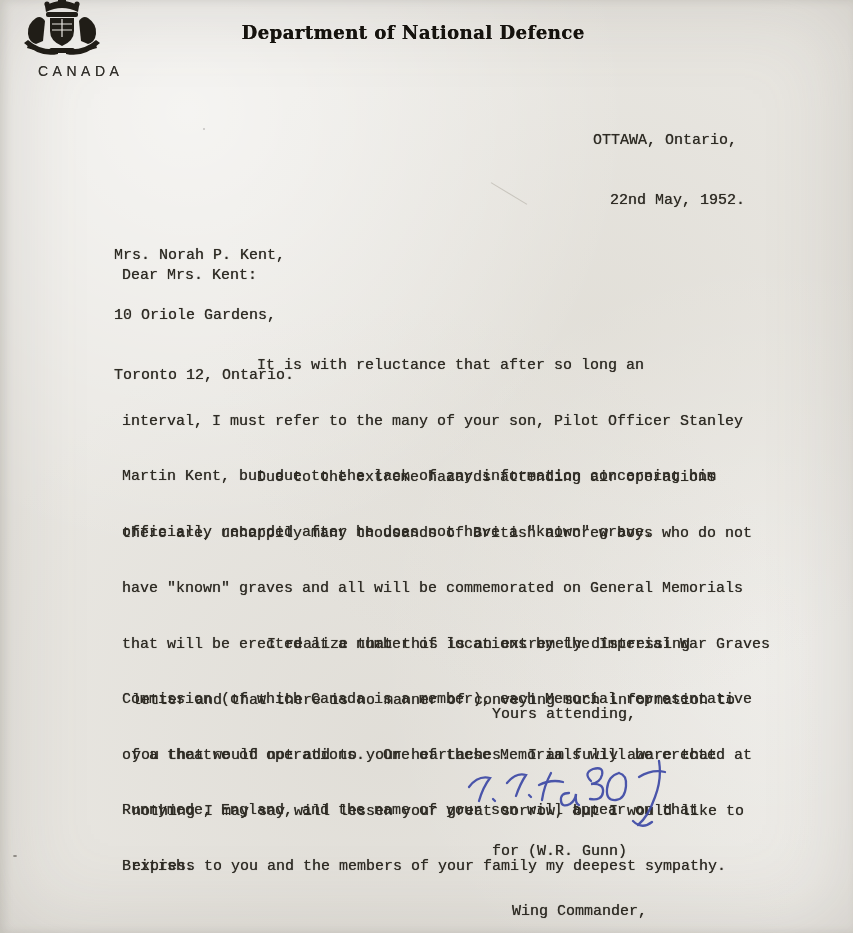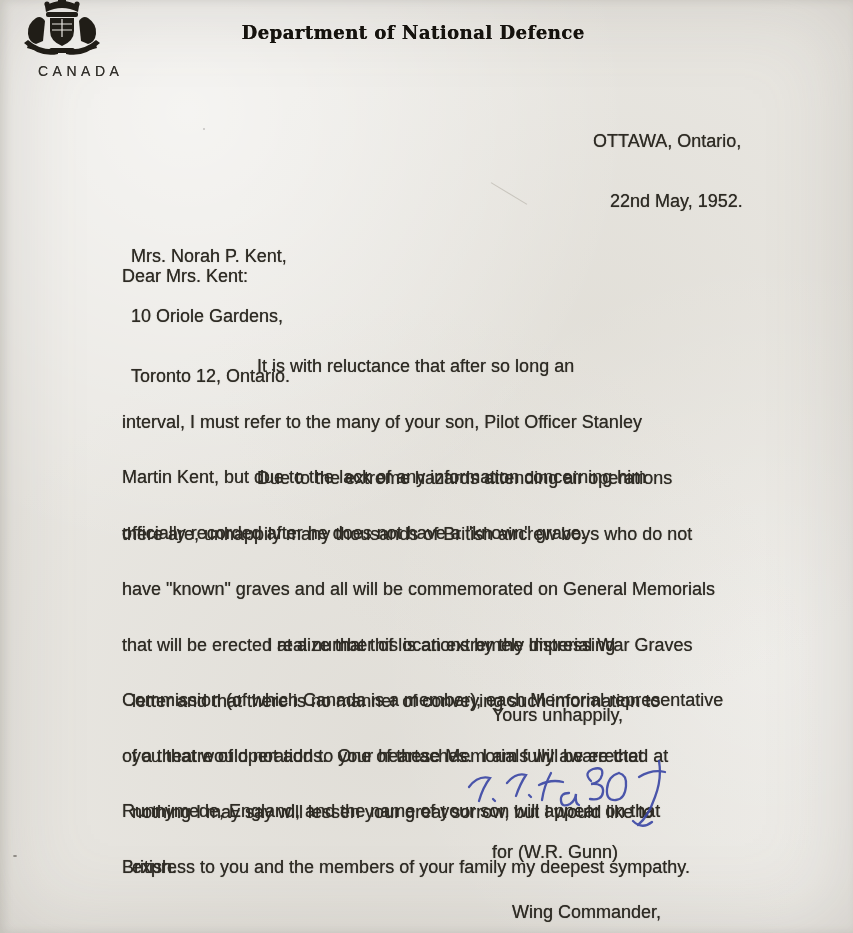--- a/index.html
+++ b/index.html
@@ -11,22 +11,22 @@
     background-image:
       radial-gradient(circle at 22% 12%, rgba(255,255,255,0.55), rgba(255,255,255,0) 42%),
       radial-gradient(circle at 70% 35%, rgba(213,209,199,0.35), rgba(213,209,199,0) 45%),
       radial-gradient(circle at 45% 80%, rgba(209,205,196,0.35), rgba(209,205,196,0) 50%),
       radial-gradient(circle at 90% 70%, rgba(255,255,255,0.3), rgba(255,255,255,0) 40%);
     box-shadow: inset 0 0 90px rgba(108,102,90,0.20), inset 4px 0 10px rgba(90,85,75,0.15);
     font-family:"Liberation Mono", monospace;
   }
   .typed{
     position:absolute;
-    font-family:Liberation Sans, sans-serif;
-    font-size:18px;
+    font-family:Liberation Mono, monospace;
+    font-size:15px;
     line-height:18.5px;
     color:#2e2b24;
     text-shadow:0 0 0.7px rgba(46,43,36,0.85);
     white-space:pre;
   }
   .tline{white-space:pre;}
   .tline.first{padding-left:135px;}
   .addr{line-height:20px;}
   .dateline{line-height:20px;}
   .dateline .date-row{padding-left:17px;}
@@ -102,21 +102,21 @@
     </svg>
   </div>
   <div class="canada-label">CANADA</div>
   <div class="masthead-title">Department of National Defence</div>
 
   <div class="typed dateline" style="left:593px;top:91px;">
     <div class="tline">OTTAWA, Ontario,</div>
     <div class="tline date-row">22nd May, 1952.</div>
   </div>
 
-  <div class="typed addr" style="left:131px;top:206px;">
+  <div class="typed addr" style="left:114px;top:206px;">
     <div class="tline">Mrs. Norah P. Kent,</div>
     <div class="tline">10 Oriole Gardens,</div>
     <div class="tline">Toronto 12, Ontario.</div>
   </div>
 
   <div class="typed" style="left:122px;top:267px;">Dear Mrs. Kent:</div>
 
   <div class="typed" style="left:122px;top:320px;">
     <div class="tline first">It is with reluctance that after so long an</div>
     <div class="tline">interval, I must refer to the many of your son, Pilot Officer Stanley</div>
@@ -136,21 +136,21 @@
   </div>
 
   <div class="typed" style="left:132px;top:599px;">
     <div class="tline first">I realize that this is an extremely distressing</div>
     <div class="tline">letter and that there is no manner of conveying such information to</div>
     <div class="tline">you that would not add to your heartaches.  I am fully aware that</div>
     <div class="tline">nothing I may say will lessen your great sorrow, but I would like to</div>
     <div class="tline">express to you and the members of your family my deepest sympathy.</div>
   </div>
 
-  <div class="typed" style="left:492px;top:706px;">Yours unhappily,</div>
+  <div class="typed" style="left:492px;top:706px;">Yours attending,</div>
 
   <div class="signature">
     <svg viewBox="0 0 215 75" width="215" height="75">
       <g fill="none" stroke="#3d49a6" stroke-width="2.3" stroke-linecap="round" opacity="0.92">
         <path d="M6,30 q9,-12 21,-9 q-7,9 -11,23"></path>
         <path d="M30,42 l2,2"></path>
         <path d="M44,26 q9,-11 19,-8 q-6,9 -10,21"></path>
         <path d="M66,38 l2,2"></path>
         <path d="M88,16 q-7,13 -9,27"></path>
         <path d="M76,28 q12,-6 24,-3"></path>

